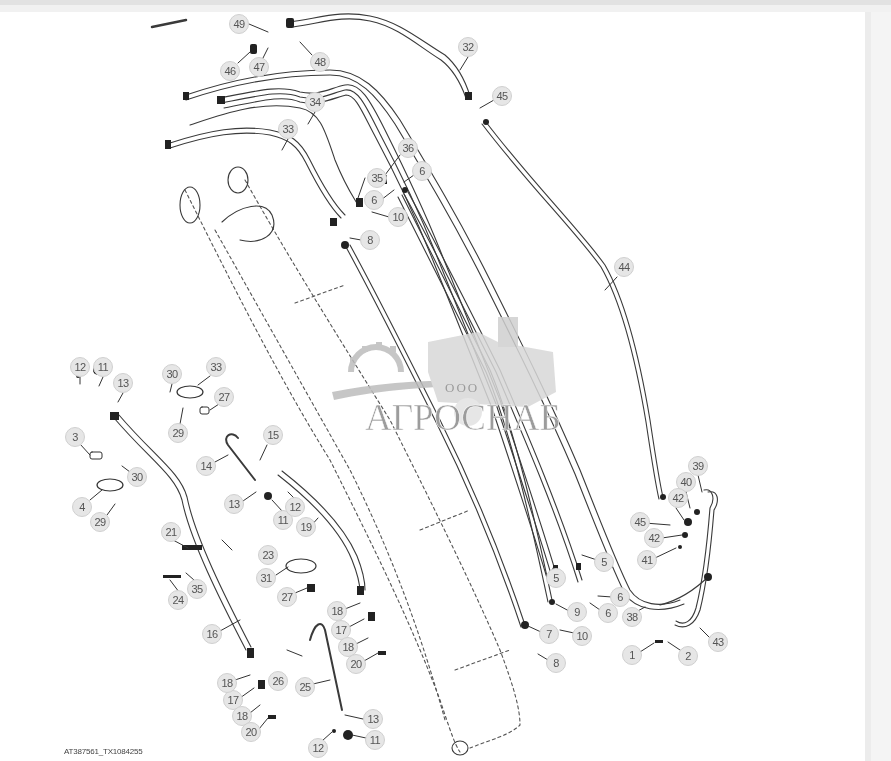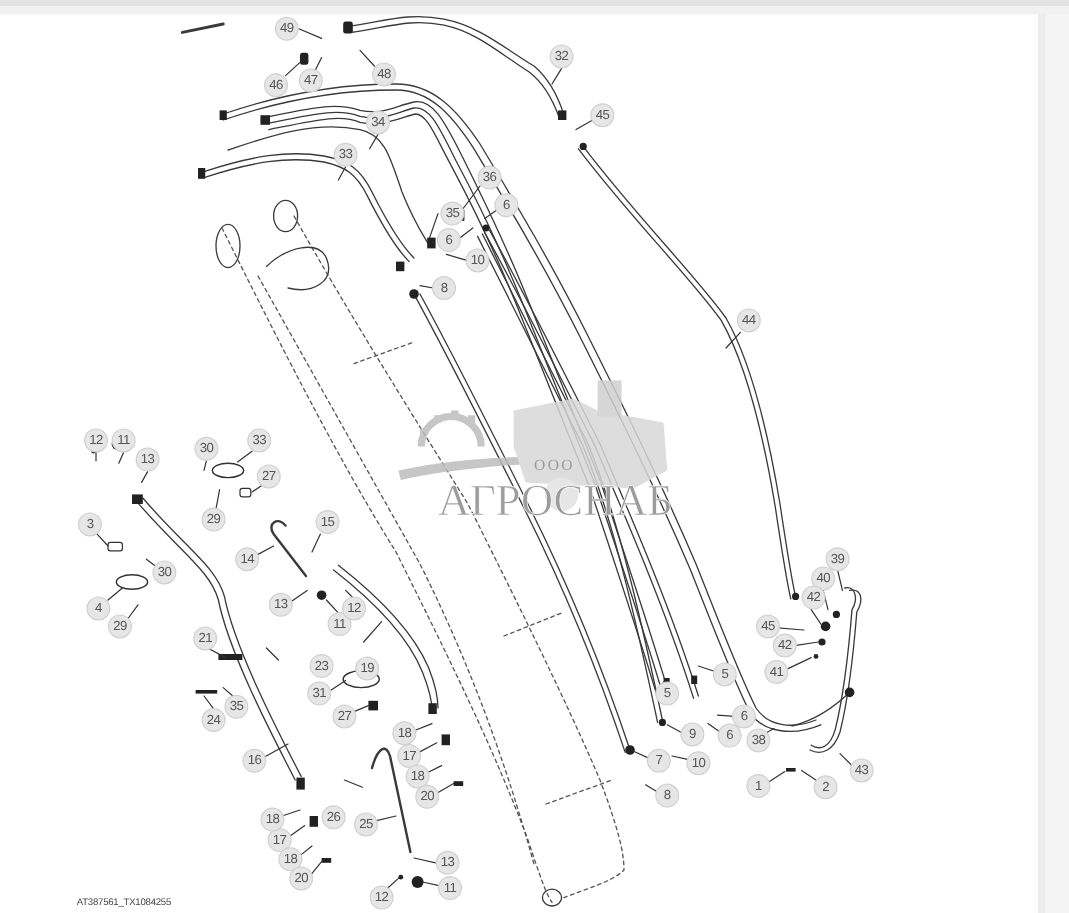--- a/index.html
+++ b/index.html
@@ -264,21 +264,21 @@
     <div class="callout" style="left: 373px; top: 719px;">13</div>
     <div class="callout" style="left: 206px; top: 466px;">14</div>
     <div class="callout" style="left: 273px; top: 435px;">15</div>
     <div class="callout" style="left: 212px; top: 634px;">16</div>
     <div class="callout" style="left: 233px; top: 700px;">17</div>
     <div class="callout" style="left: 341px; top: 630px;">17</div>
     <div class="callout" style="left: 227px; top: 683px;">18</div>
     <div class="callout" style="left: 242px; top: 716px;">18</div>
     <div class="callout" style="left: 337px; top: 611px;">18</div>
     <div class="callout" style="left: 348px; top: 647px;">18</div>
-    <div class="callout" style="left: 306px; top: 557px;">19</div>
+    <div class="callout" style="left: 306px; top: 527px;">19</div>
     <div class="callout" style="left: 251px; top: 732px;">20</div>
     <div class="callout" style="left: 356px; top: 664px;">20</div>
     <div class="callout" style="left: 171px; top: 532px;">21</div>
     <div class="callout" style="left: 197px; top: 589px;">35</div>
     <div class="callout" style="left: 240px; top: 555px; margin-left: 18px;">23</div>
     <div class="callout" style="left: 178px; top: 600px;">24</div>
     <div class="callout" style="left: 305px; top: 687px;">25</div>
     <div class="callout" style="left: 278px; top: 647px; margin-top: 24px;">26</div>
     <div class="callout" style="left: 224px; top: 397px;">27</div>
     <div class="callout" style="left: 287px; top: 597px;">27</div>

